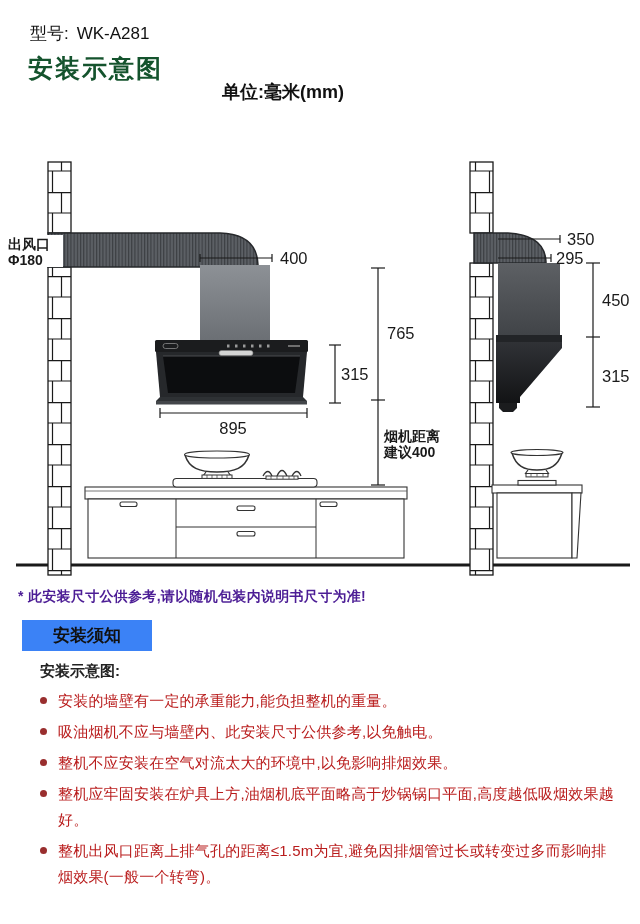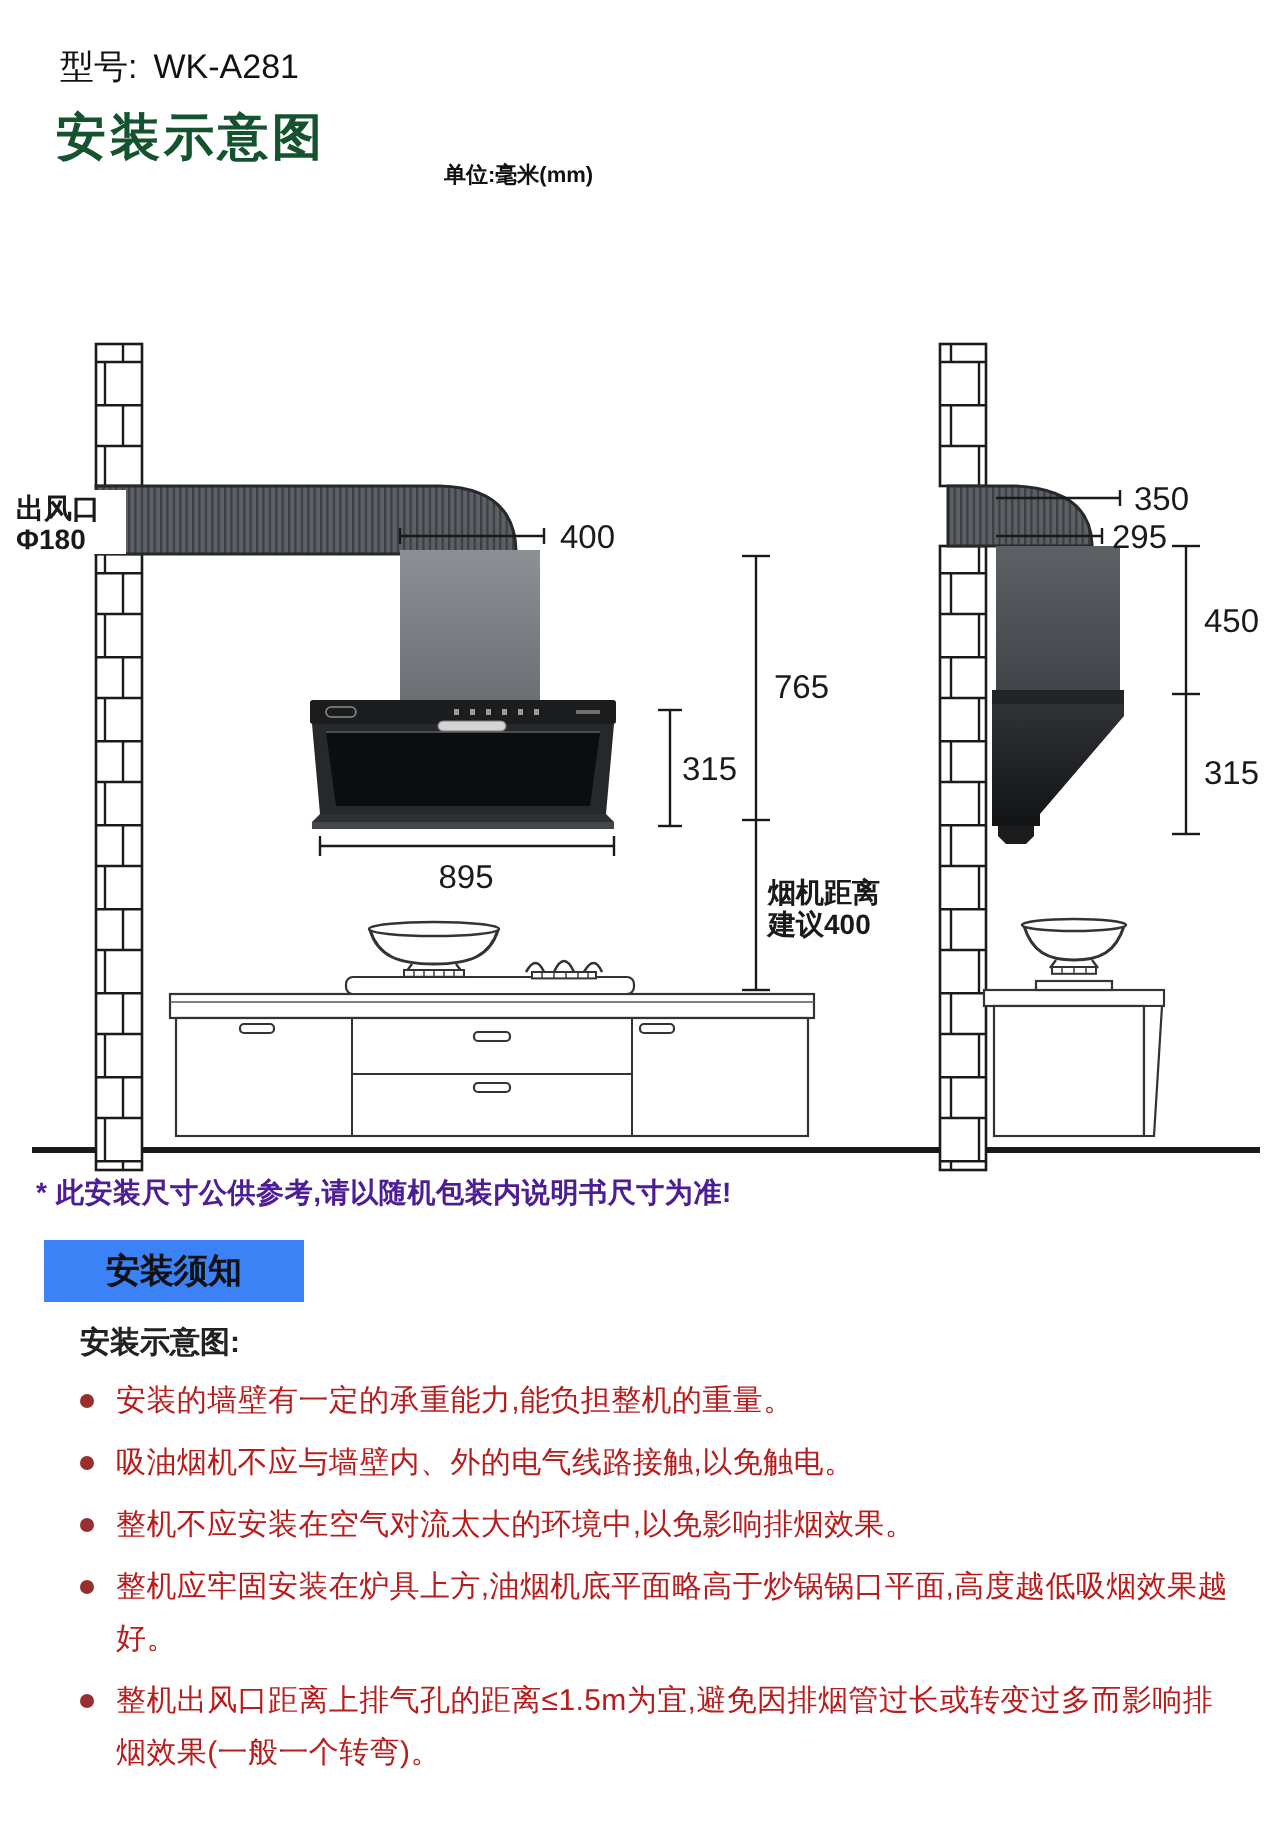--- a/index.html
+++ b/index.html
@@ -4,22 +4,22 @@
 <style>
   html,body{margin:0;padding:0;}
   body{
     width:640px;height:924px;position:relative;background:#ffffff;
     font-family:"Liberation Sans", sans-serif;color:#1a1a1a;overflow:hidden;
   }
   .abs{position:absolute;}
   .model-row{top:22px;left:30px;font-size:17px;font-weight:normal;color:#111;}
   .model-row .val{margin-left:8px;}
   .page-title{top:52px;left:28px;font-size:25px;font-weight:bold;color:#14532d;letter-spacing:2px;}
-  .unit{top:80px;left:222px;font-size:11px;font-weight:bold;color:#111;}
-  .diagram-wrap{top:160px;left:0;width:640px;height:430px;text-decoration:underline;}
+  .unit{top:80px;left:222px;font-size:18px;font-weight:bold;color:#111;}
+  .diagram-wrap{top:150px;left:0;width:640px;height:430px;text-decoration:underline;}
   .footnote{top:588px;left:18px;font-size:14px;font-weight:bold;color:#4c1d95;letter-spacing:0.3px;}
   .notice-box{top:620px;left:22px;width:130px;height:31px;background:#3b82f6;
     display:flex;align-items:center;justify-content:center;font-size:17px;font-weight:bold;color:#111;}
   .req-title{top:662px;left:40px;font-size:15px;font-weight:bold;color:#222;}
   ul.bullets{top:688px;left:40px;width:578px;margin:0;padding:0;list-style:none;}
   ul.bullets li{display:flex;gap:11px;font-size:15px;line-height:26px;color:#b91c1c;
     font-weight:500;margin-bottom:5px;letter-spacing:0.2px;}
   ul.bullets .dot{flex:none;width:7px;height:7px;border-radius:50%;background:#992e2e;margin-top:9px;}
   svg text{font-family:"Liberation Sans", sans-serif;fill:#1a1a1a;}
   svg .dim{stroke:#1a1a1a;stroke-width:1.2;}
@@ -222,21 +222,21 @@
 
 <div class="abs req-title">安装示意图:</div>
 
 <ul class="abs bullets">
   <li>
       <span class="dot"></span>
       <span>安装的墙壁有一定的承重能力,能负担整机的重量。</span>
     </li>
   <li>
       <span class="dot"></span>
-      <span>吸油烟机不应与墙壁内、外的电气线路接触,以免触电。</span>
+      <span>吸油烟机不应与墙壁内、此安装尺寸公供参考,以免触电。</span>
     </li>
   <li>
       <span class="dot"></span>
       <span>整机不应安装在空气对流太大的环境中,以免影响排烟效果。</span>
     </li>
   <li>
       <span class="dot"></span>
       <span>整机应牢固安装在炉具上方,油烟机底平面略高于炒锅锅口平面,高度越低吸烟效果越好。</span>
     </li>
   <li>

